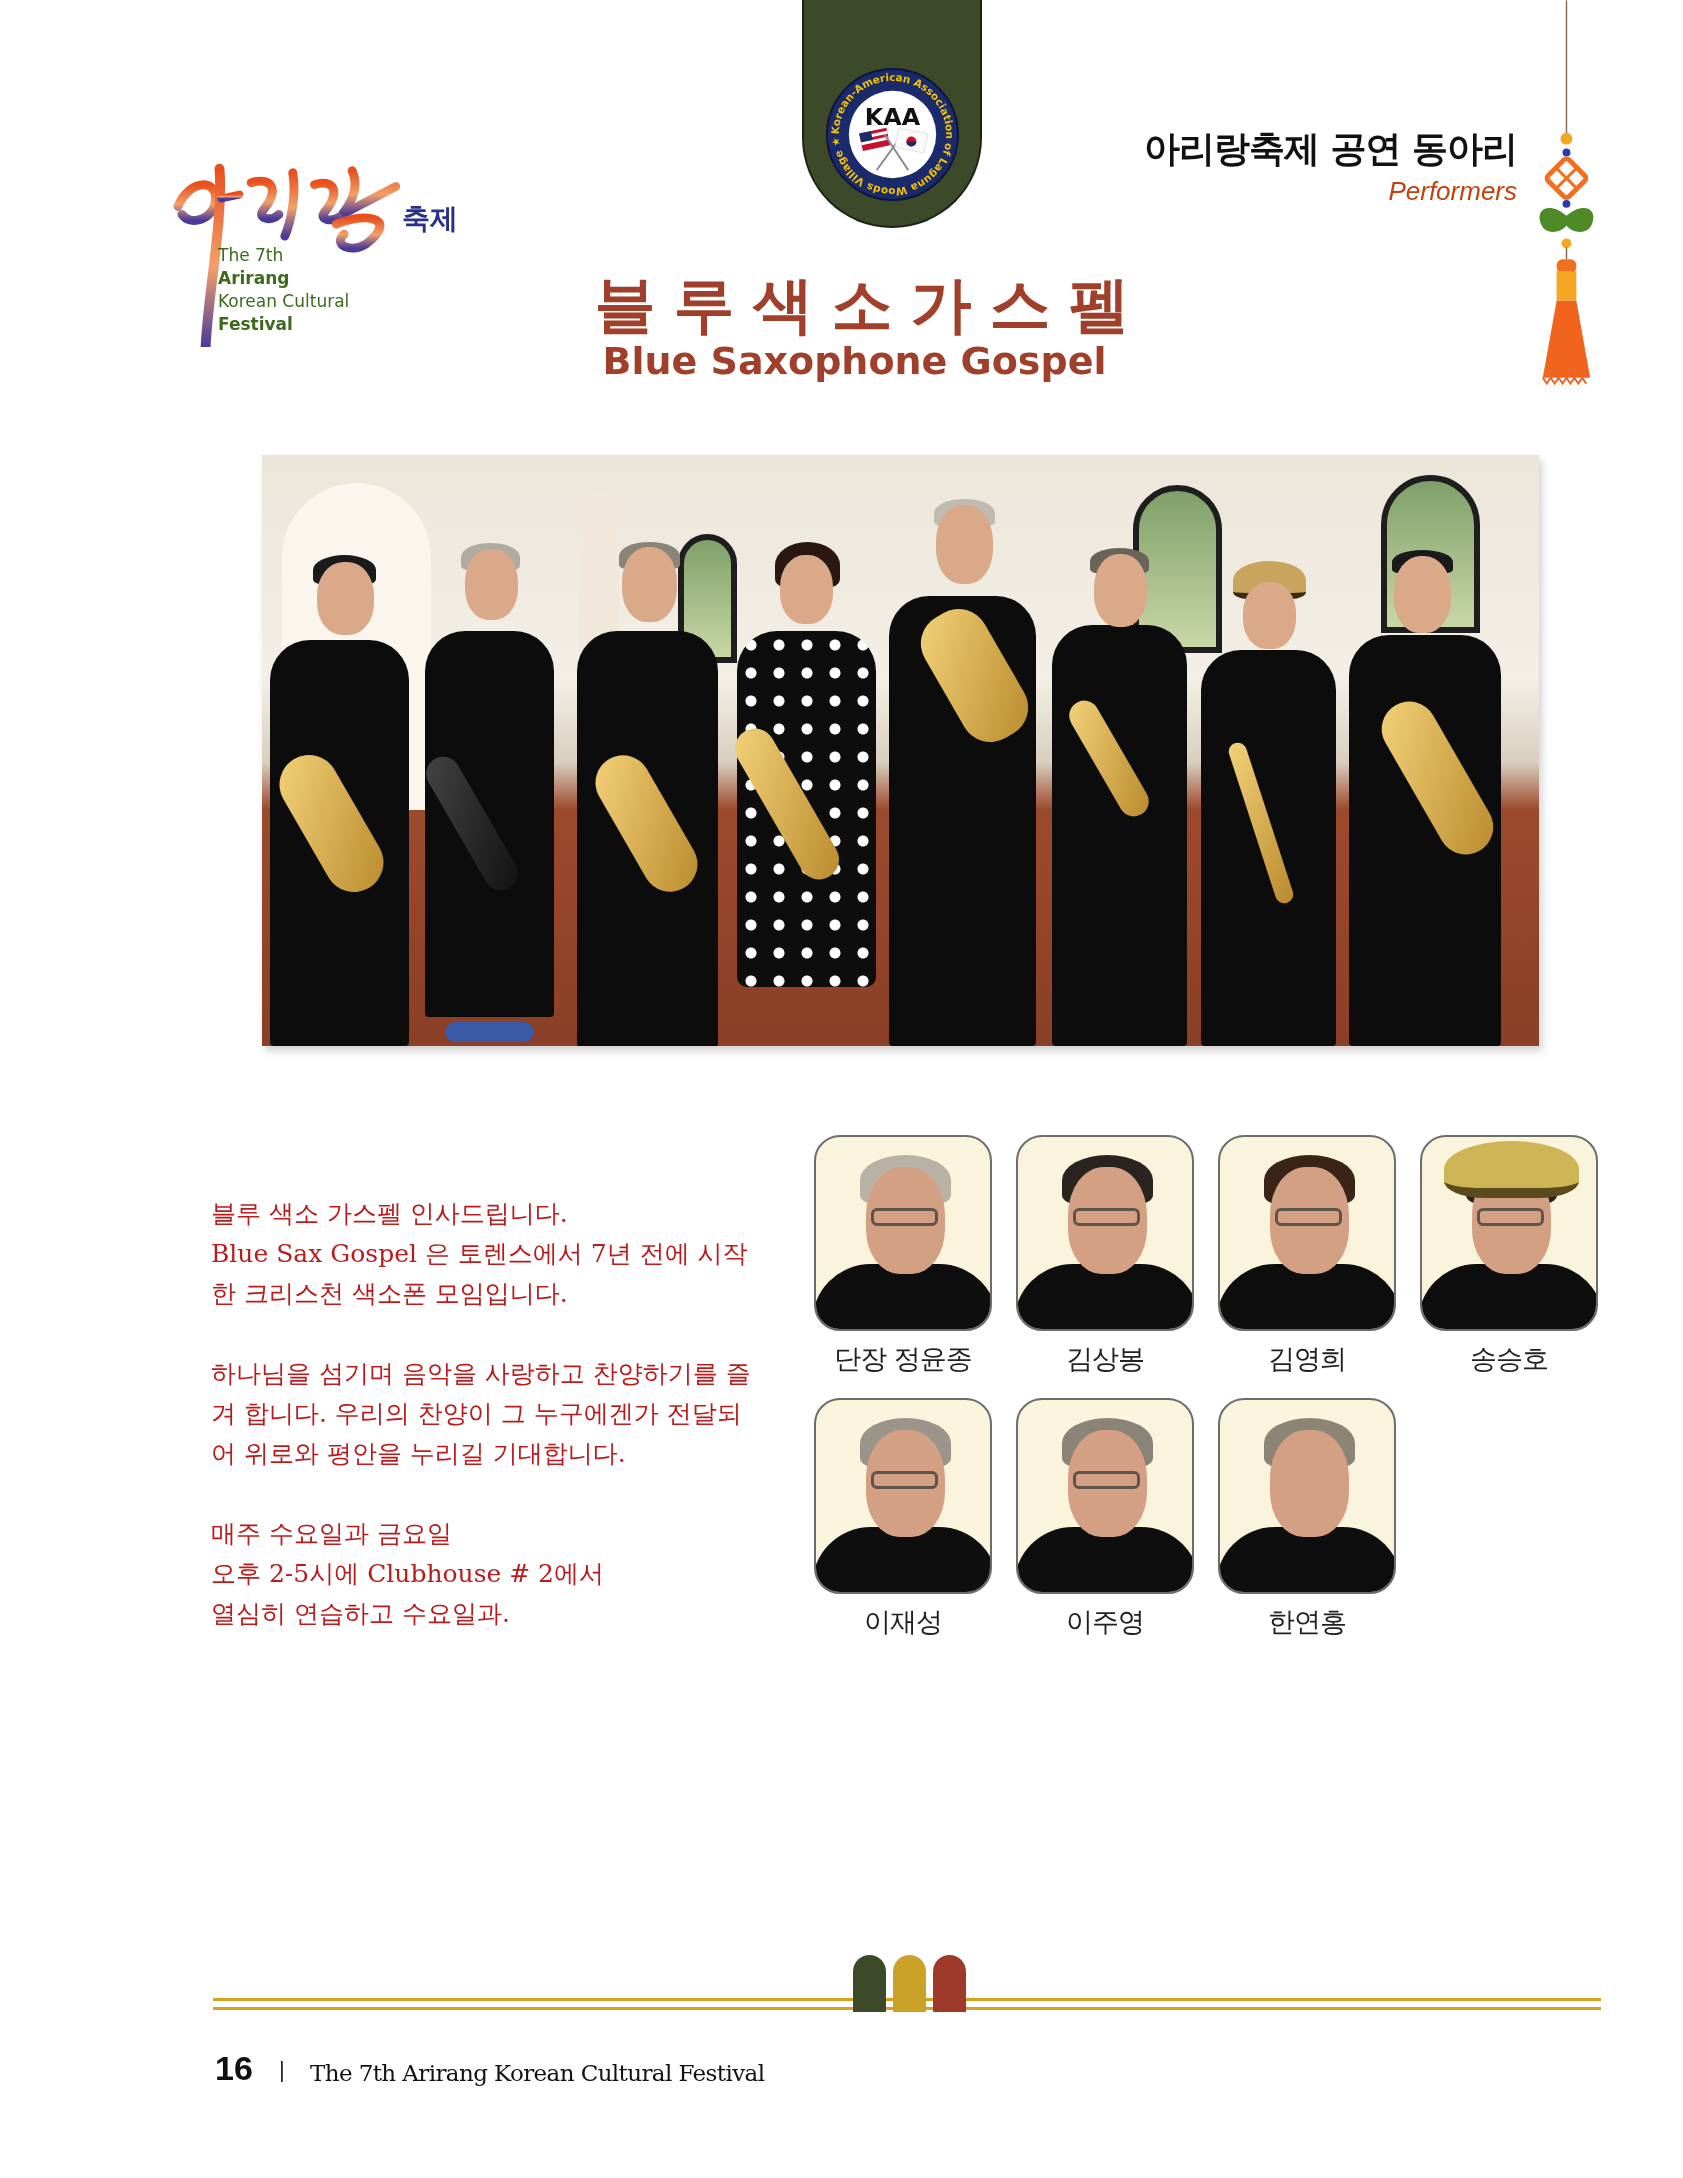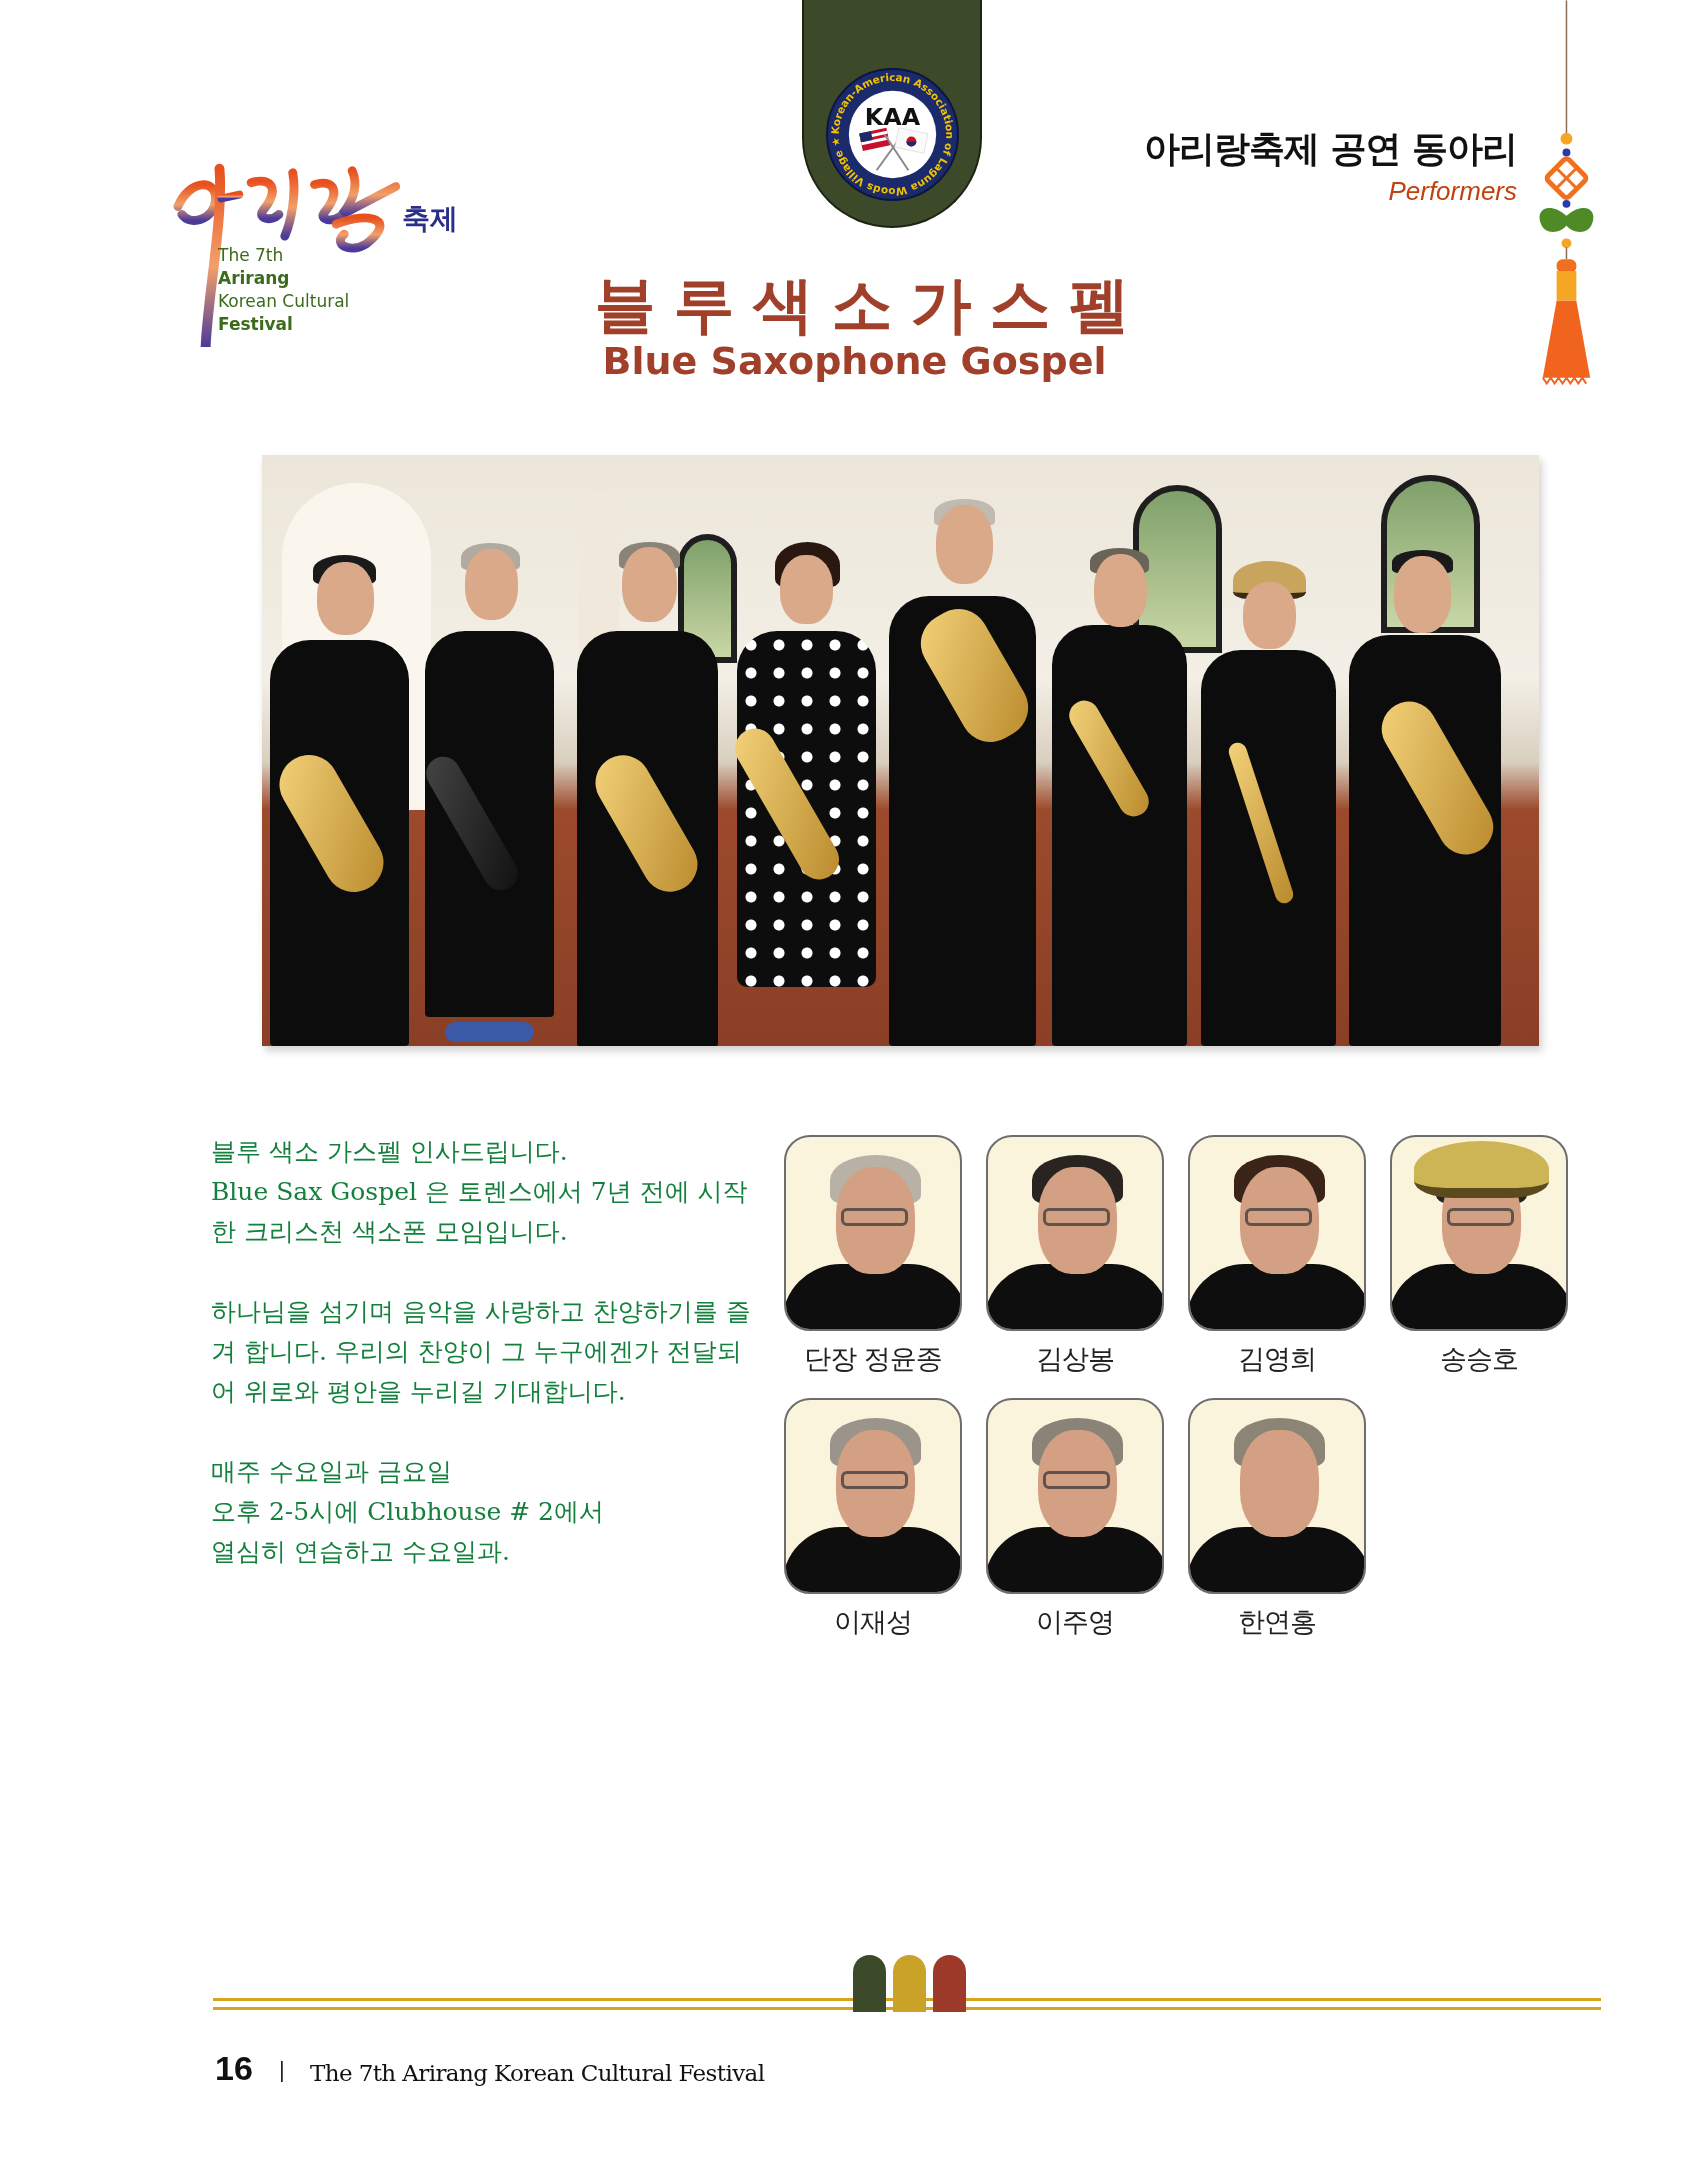--- a/index.html
+++ b/index.html
@@ -32,26 +32,26 @@
   .group-photo .arch { position: absolute; border-radius: 79px 79px 0 0; background: #faf6ee; }
   .group-photo .window { position: absolute; background: linear-gradient(180deg, #7fa06a, #c9d7a6); border: 6px solid #1e1e1e; border-radius: 59px 59px 0 0; }
   .group-photo .person { position: absolute; bottom: 0; }
   .group-photo .head { position: absolute; border-radius: 46% 46% 44% 44%; background: #d9a98a; }
   .group-photo .hair { position: absolute; border-radius: 50% 50% 20% 20%; }
   .group-photo .body { position: absolute; background: #0c0c0c; border-radius: 40px 40px 4px 4px; }
   .group-photo .sax { position: absolute; background: linear-gradient(135deg, #f3d27a, #b98a2c); border-radius: 30px; transform: rotate(-30deg); }
   .group-photo .dress { position: absolute; background-color: #0d0d0d; background-image: radial-gradient(circle, #fff 5px, transparent 6px); background-size: 28px 28px; border-radius: 40px 40px 10px 10px; }
 
   
-  .intro { position: absolute; left: 211px; top: 1132px; width: 554px; font-family: "DejaVu Serif", serif; font-size: 25px; line-height: 40px; color: #15803d; }
+  .intro { position: absolute; left: 211px; top: 1194px; width: 554px; font-family: "DejaVu Serif", serif; font-size: 25px; line-height: 40px; color: #b91c1c; }
   .intro p { margin-bottom: 40px; }
   .intro p span { display: block; white-space: nowrap; }
 
   
-  .member-grid { position: absolute; left: 784px; top: 1135px; width: 784px; display: grid; grid-template-columns: repeat(4, 178px); column-gap: 24px; row-gap: 21px; }
+  .member-grid { position: absolute; left: 814px; top: 1135px; width: 784px; display: grid; grid-template-columns: repeat(4, 178px); column-gap: 24px; row-gap: 21px; }
   .member { width: 178px; display: flex; flex-direction: column; align-items: center; }
   .portrait { width: 178px; height: 196px; border-radius: 26px; border: 2px solid #6d6d6d; background: #fbf4dc; position: relative; overflow: hidden; }
   .portrait .p-head { position: absolute; left: 50px; top: 30px; width: 79px; height: 107px; border-radius: 45% 45% 42% 42%; background: #d4a083; }
   .portrait .p-hair { position: absolute; left: 44px; top: 18px; width: 91px; height: 50px; border-radius: 50% 50% 20% 20%; }
   .portrait .p-glasses { position: absolute; left: 55px; top: 71px; width: 67px; height: 18px; border: 3px solid #3a3a3a; border-radius: 6px; opacity: .75; }
   .portrait .p-body { position: absolute; left: -4px; bottom: -8px; width: 186px; height: 73px; background: #0e0e0e; border-radius: 59px 59px 0 0; }
   .portrait .p-hat { position: absolute; left: 22px; top: 4px; width: 135px; height: 57px; background: #cdb454; border-radius: 50% 50% 30% 30%; border-bottom: 10px solid #5a4a1e; }
   .member-name { margin-top: 10px; font-size: 27px; color: #222; font-family: "DejaVu Sans", sans-serif; letter-spacing: -1px; }
 
   

